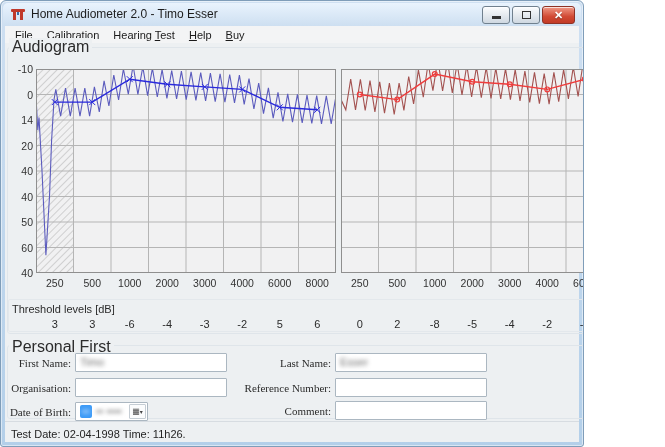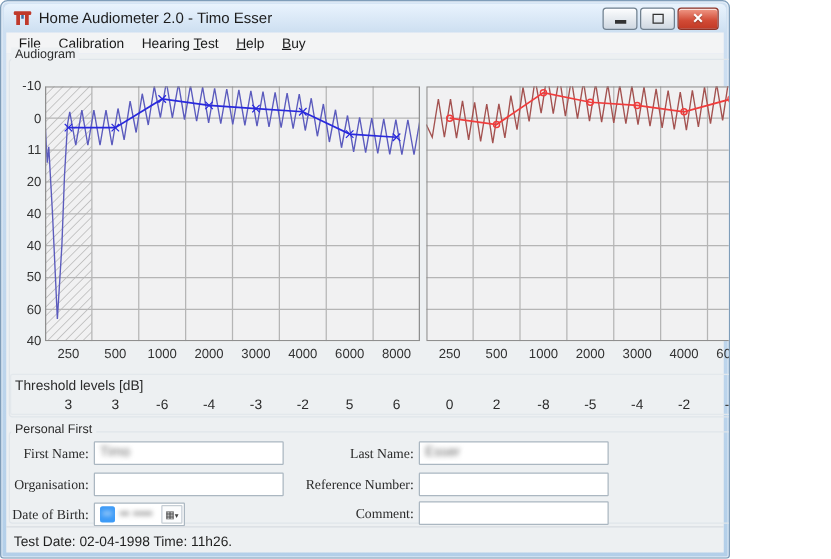--- a/index.html
+++ b/index.html
@@ -25,21 +25,21 @@
   .glyph-x{position:absolute;left:0;top:0;width:100%;height:100%;color:#fff;font-size:11px;font-weight:bold;
     text-align:center;line-height:17px;text-shadow:0 1px 1px rgba(0,0,0,.35);}
   .menubar{position:absolute;left:4px;top:25px;right:4px;height:17px;background:#f3f4f5;
     display:flex;align-items:center;padding-left:3px;}
   .menu-item{font-size:11px;color:#1a1a1a;padding:1px 7px;cursor:default;}
   .client{position:absolute;left:4px;top:42px;right:4px;bottom:4px;background:#edf0f2;}
   .gbox{position:absolute;border:1px solid #dfe5ea;border-radius:3px;}
   .gb-audiogram{left:6px;top:46px;width:652px;height:287px;}
   .gb-strip{left:7px;top:298px;width:650px;height:33px;border:1px solid #e3e8ec;border-radius:2px;}
   .gb-personal{left:6px;top:344px;width:652px;height:74px;}
-  .gcap{position:absolute;font-size:10px;color:#2b2b2b;background:#edf0f2;padding:0 3px;white-space:nowrap;}
+  .gcap{position:absolute;font-size:16px;color:#2b2b2b;background:#edf0f2;padding:0 3px;white-space:nowrap;}
   .cap-audiogram{left:8px;top:37px;}
   .cap-personal{left:8px;top:337px;}
   .thr-label{position:absolute;left:11px;top:302px;font-size:11px;color:#2b2b2b;white-space:nowrap;}
   .ytick{position:absolute;left:6px;width:26px;text-align:right;font-size:10.5px;color:#333;}
   .xtick{position:absolute;top:276px;width:36px;text-align:center;font-size:10.5px;color:#333;}
   .tnum{position:absolute;top:317px;width:24px;text-align:center;font-size:11px;color:#2b2b2b;}
   .flabel{position:absolute;font-size:11px;color:#2b2b2b;text-align:right;white-space:nowrap;font-family:Liberation Serif, serif;}
   .tbox{position:absolute;height:19px;background:#fff;border:1px solid #abb7c1;border-radius:1px;
     font-size:11px;line-height:17px;padding:0 4px;overflow:hidden;white-space:nowrap;cursor:text;}
   .redact{filter:blur(2px);color:#6e6e6e;}
@@ -184,21 +184,21 @@
       <div class="tnum" style="left: 346.75px;">0</div>
       <div class="tnum" style="left: 384.25px;">2</div>
       <div class="tnum" style="left: 421.75px;">-8</div>
       <div class="tnum" style="left: 459.25px;">-5</div>
       <div class="tnum" style="left: 496.75px;">-4</div>
       <div class="tnum" style="left: 534.25px;">-2</div>
       <div class="tnum" style="left: 571.75px;">-6</div>
       <div class="tnum" style="left: 609.25px;">1</div>
       <div class="ytick" style="top: 62px;">-10</div>
       <div class="ytick" style="top: 87.5px;">0</div>
-      <div class="ytick" style="top: 113px;">11</div>
+      <div class="ytick" style="top: 113px;">14</div>
       <div class="ytick" style="top: 138.5px;">20</div>
       <div class="ytick" style="top: 164px;">40</div>
       <div class="ytick" style="top: 189.5px;">40</div>
       <div class="ytick" style="top: 215px;">50</div>
       <div class="ytick" style="top: 240.5px;">60</div>
       <div class="ytick" style="top: 266px;">40</div>
     </div>
 
   <div class="gbox gb-personal"></div>
   <span class="gcap cap-personal">Personal First</span>

